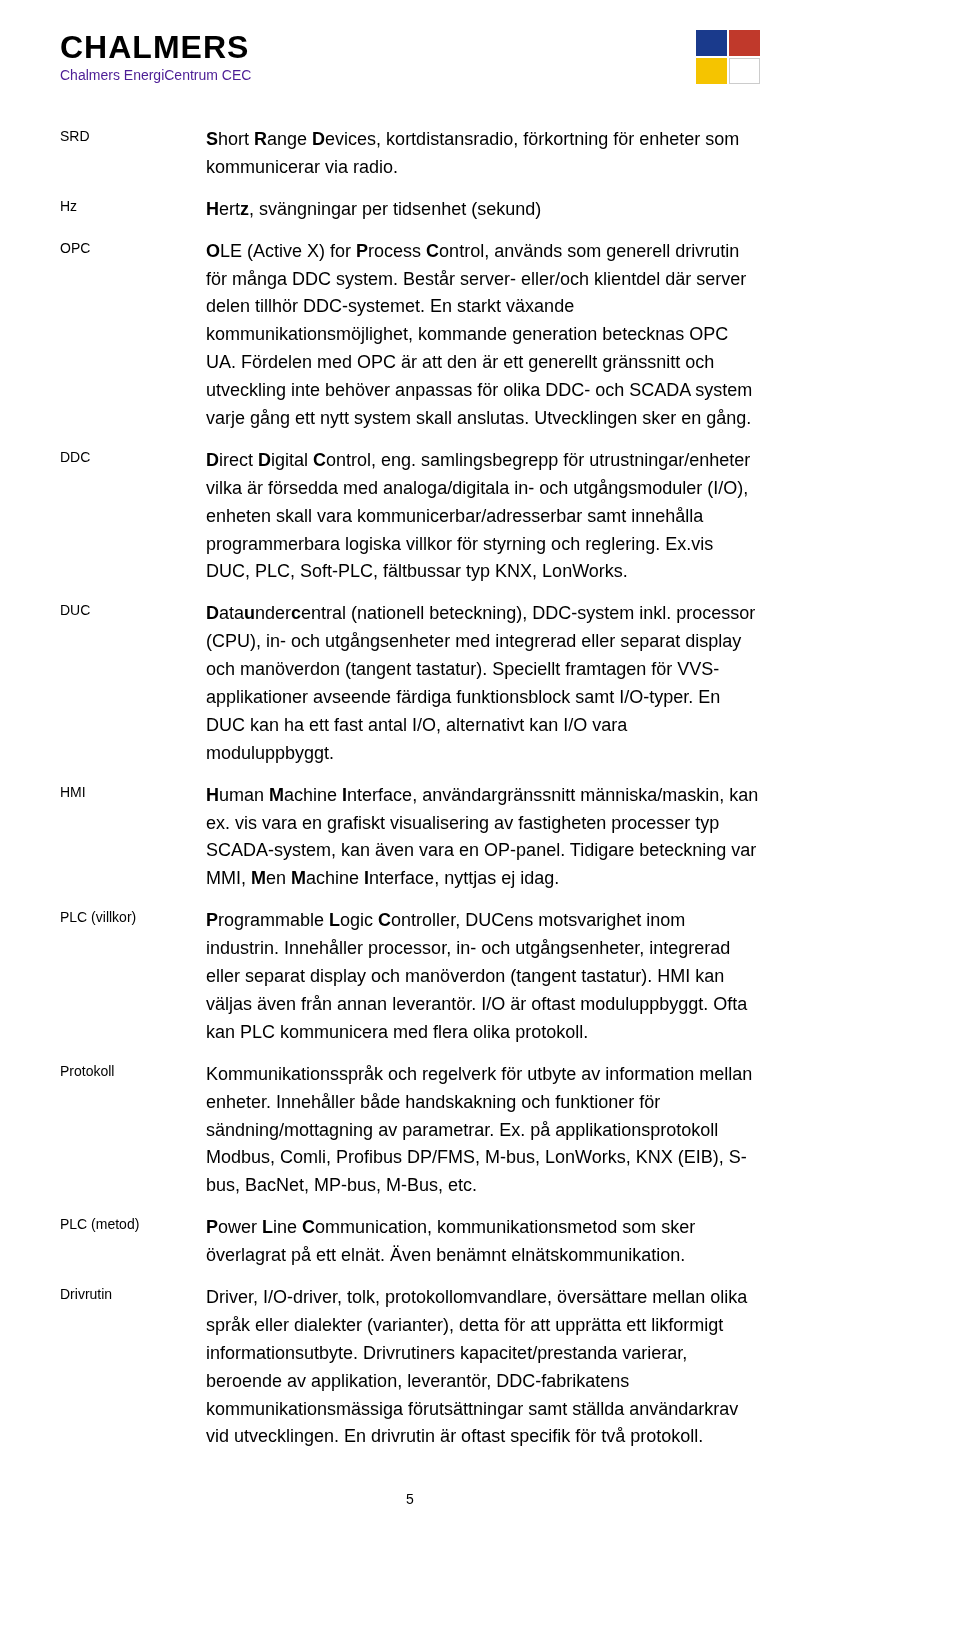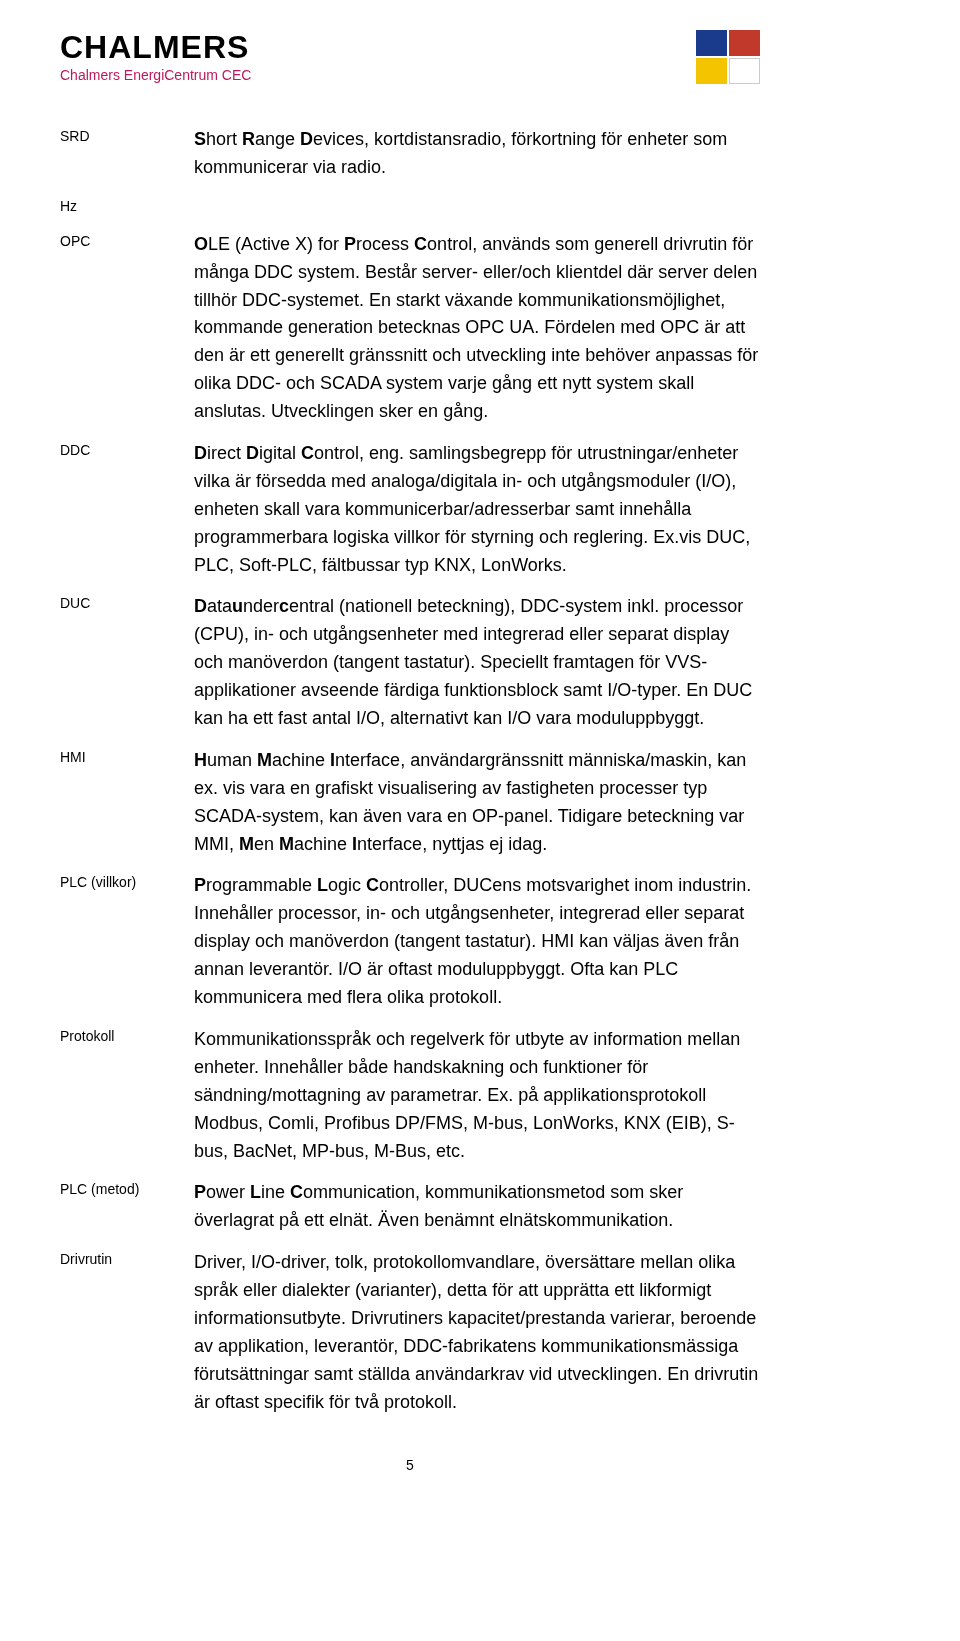--- a/index.html
+++ b/index.html
@@ -35,21 +35,21 @@
       font-size: 32px;
       font-weight: 900;
       letter-spacing: 1px;
       color: #000;
       line-height: 1.1;
       font-family: Arial Black, Arial, sans-serif;
     }
 
     .chalmers-subtitle {
       font-size: 14px;
-      color: #be185d;
+      color: #4c1d95;
       margin-top: 2px;
     }
 
     
     .sabo-logo {
       width: 80px;
       height: 60px;
       display: flex;
       flex-direction: column;
       align-items: flex-end;
@@ -79,21 +79,21 @@
     .page-heading {
       font-size: 24px;
       font-weight: bold;
       margin-bottom: 24px;
       color: #000;
     }
 
     .term-row {
       display: grid;
       grid-template-columns: 130px 1fr;
-      gap: 4px;
+      gap: 16px;
       margin-bottom: 14px;
       align-items: start;
     }
 
     .term-key {
       font-size: 14px;
       font-weight: normal;
       color: #000;
       padding-right: 10px;
       line-height: 1.5;
@@ -138,20 +138,21 @@
   </div>
 
 
   <div class="terms-container" id="terms-container">
   <div class="term-row">
         <div class="term-key">SRD</div>
         <div class="term-value"><b>S</b>hort <b>R</b>ange <b>D</b>evices, kortdistansradio, förkortning för enheter som kommunicerar via radio.</div>
       </div>
       <div class="term-row">
         <div class="term-key">Hz</div>
+        <div class="term-value"><b>H</b>ert<b>z</b>, svängningar per tidsenhet (sekund)</div>
       </div>
       <div class="term-row">
         <div class="term-key">OPC</div>
         <div class="term-value"><b>O</b>LE (Active X) for <b>P</b>rocess <b>C</b>ontrol, används som generell drivrutin för många DDC system. Består server- eller/och klientdel där server delen tillhör DDC-systemet. En starkt växande kommunikationsmöjlighet, kommande generation betecknas OPC UA. Fördelen med OPC är att den är ett generellt gränssnitt och utveckling inte behöver anpassas för olika DDC- och SCADA system varje gång ett nytt system skall anslutas. Utvecklingen sker en gång.</div>
       </div>
       <div class="term-row">
         <div class="term-key">DDC</div>
         <div class="term-value"><b>D</b>irect <b>D</b>igital <b>C</b>ontrol, eng. samlingsbegrepp för utrustningar/enheter vilka är försedda med analoga/digitala in- och utgångsmoduler (I/O), enheten skall vara kommunicerbar/adresserbar samt innehålla programmerbara logiska villkor för styrning och reglering. Ex.vis DUC, PLC, Soft-PLC, fältbussar typ KNX, LonWorks.</div>
       </div>
       <div class="term-row">

